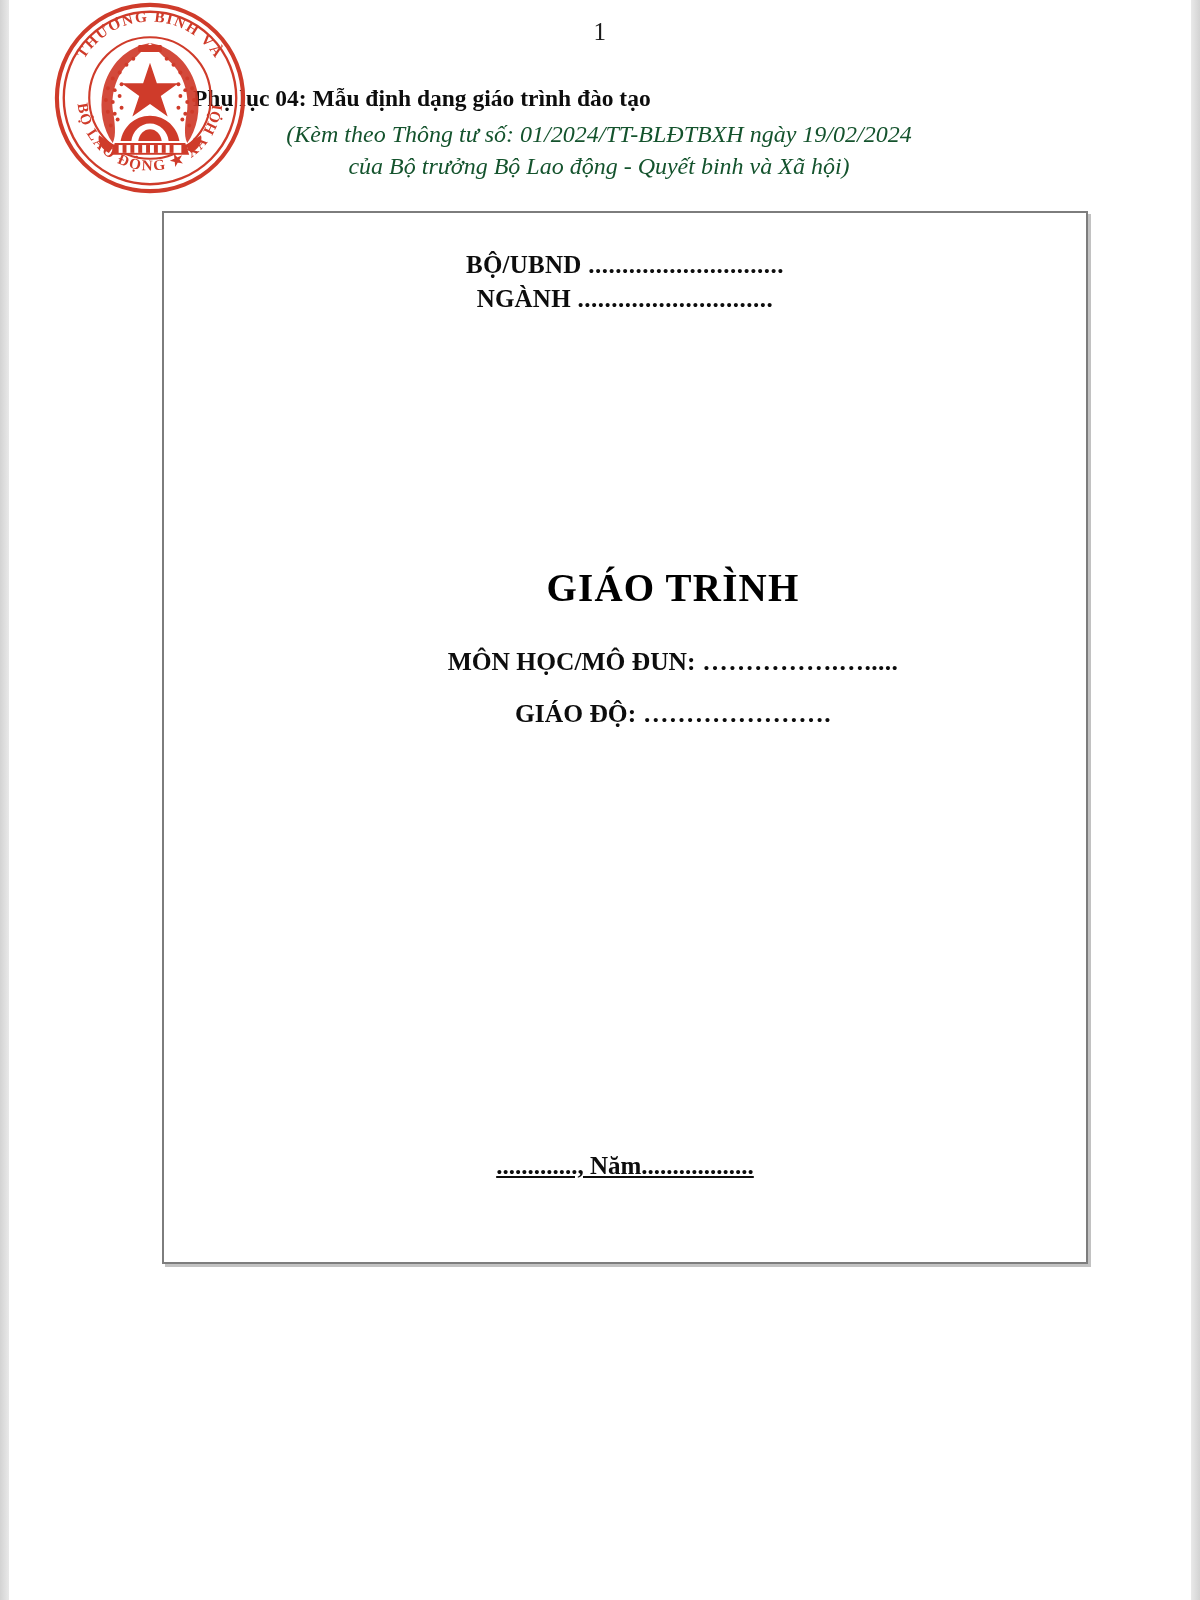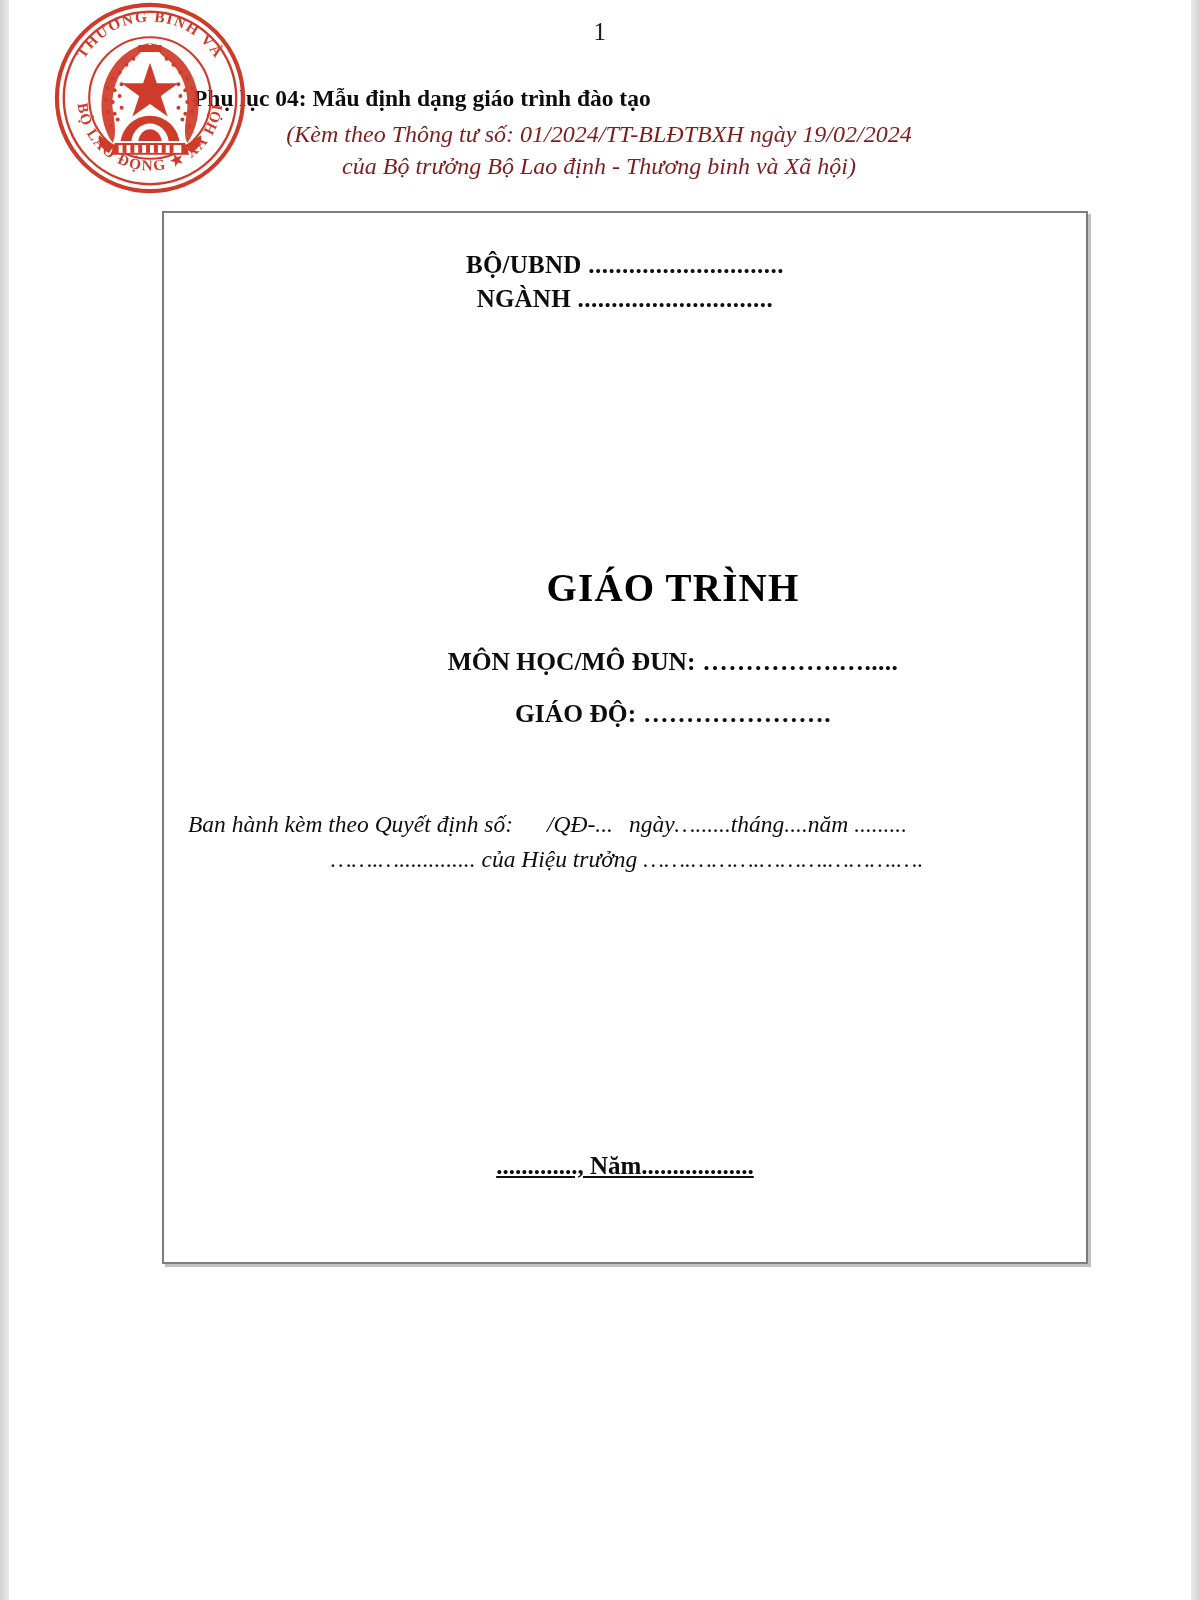--- a/index.html
+++ b/index.html
@@ -74,21 +74,21 @@
     font-size: 23.5px;
     font-weight: bold;
     color: #0d0d0d;
     line-height: 1.25;
     white-space: nowrap;
   }
   .hdr-line-2, .hdr-line-3 {
     text-align: center;
     font-size: 24px;
     font-style: italic;
-    color: #7f1d1d;
+    color: #14532d;
     line-height: 1.32;
     white-space: nowrap;
   }
   .hdr-line-2 { margin-top: 6px; }
 
   
   #cover-box {
     position: absolute;
     left: 162px;
     top: 211px;
@@ -279,21 +279,21 @@
 
       <path d="M58 156 C 50 152, 46 144, 48 138 C 54 142, 60 146, 64 148 Z"></path>
       <path d="M142 156 C 150 152, 154 144, 152 138 C 146 142, 140 146, 136 148 Z"></path>
     </g>
   </svg>
 </div>
 
 <div id="header-block">
   <div class="hdr-line-1">Phụ lục 04: Mẫu định dạng giáo trình đào tạo</div>
   <div class="hdr-line-2">(Kèm theo Thông tư số: 01/2024/TT-BLĐTBXH ngày 19/02/2024</div>
-  <div class="hdr-line-3">của Bộ trưởng Bộ Lao định - Thương binh và Xã hội)</div>
+  <div class="hdr-line-3">của Bộ trưởng Bộ Lao động - Quyết binh và Xã hội)</div>
 </div>
 
 <div id="cover-box">
 
   <div id="org-block">
     <div class="org-line">
       <span class="label">BỘ/UBND</span><span class="dots"> .............................</span>
     </div>
     <div class="org-line">
       <span class="label">NGÀNH</span><span class="dots"> .............................</span>
@@ -304,23 +304,15 @@
 
   <div id="subject-block">
     <div class="subject-line">
       <span class="label">MÔN HỌC/MÔ ĐUN:</span><span class="dots"> …………….….....</span>
     </div>
     <div class="subject-line">
       <span class="label">GIÁO ĐỘ:</span><span class="dots"> ………………….</span>
     </div>
   </div>
 
-  <div id="decision-block">
-    <div class="decision-line-1">
-      <span>Ban hành kèm theo Quyết định số:</span><span class="gap-sm"></span><span>/QĐ-...</span><span class="gap-xs"></span><span>ngày…......tháng....năm .........</span>
-    </div>
-    <div class="decision-line-2">
-      <span>…….…............. của Hiệu trưởng</span> <span>…….……….……….……….….</span>
-    </div>
-  </div>
 
   <div id="cover-footer">............., Năm..................</div>
 </div>
 
 </body></html>

